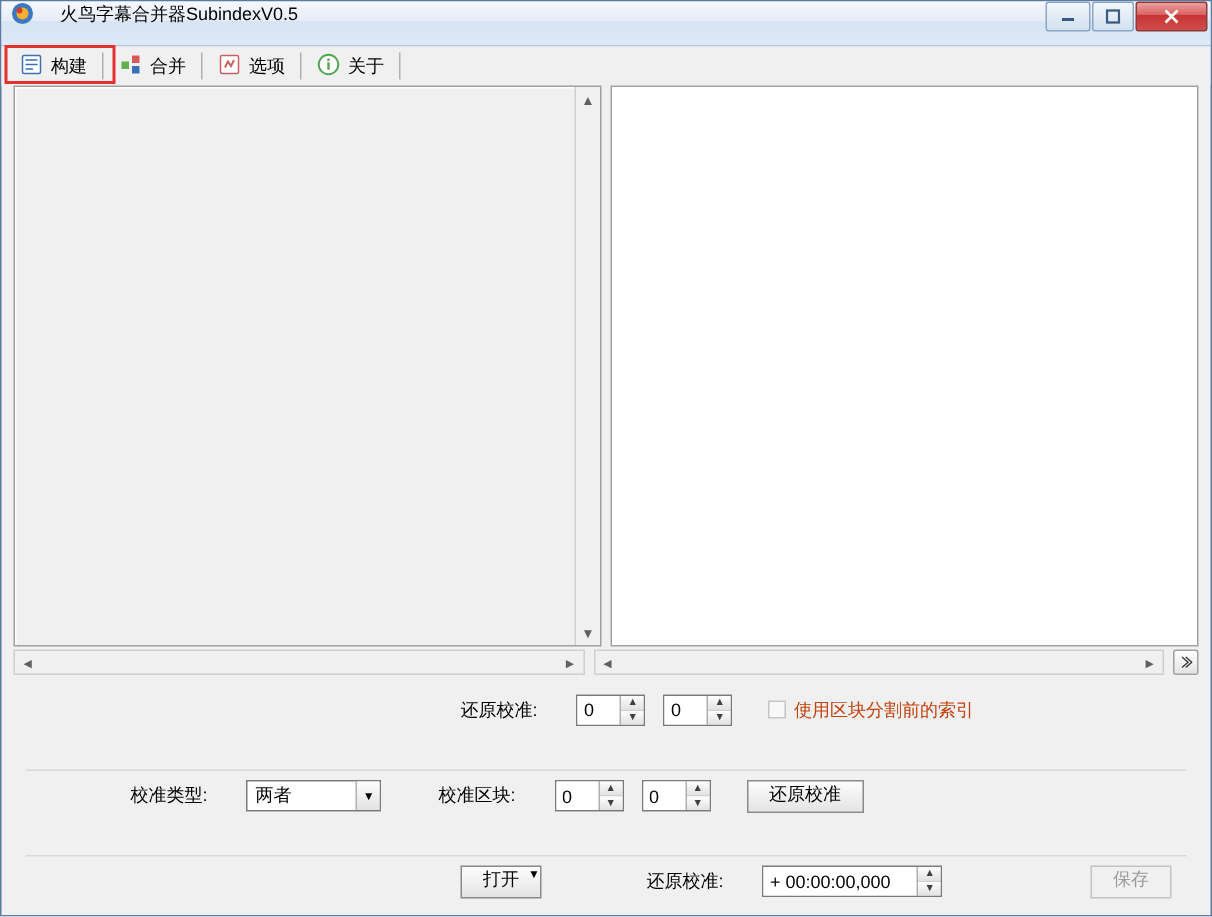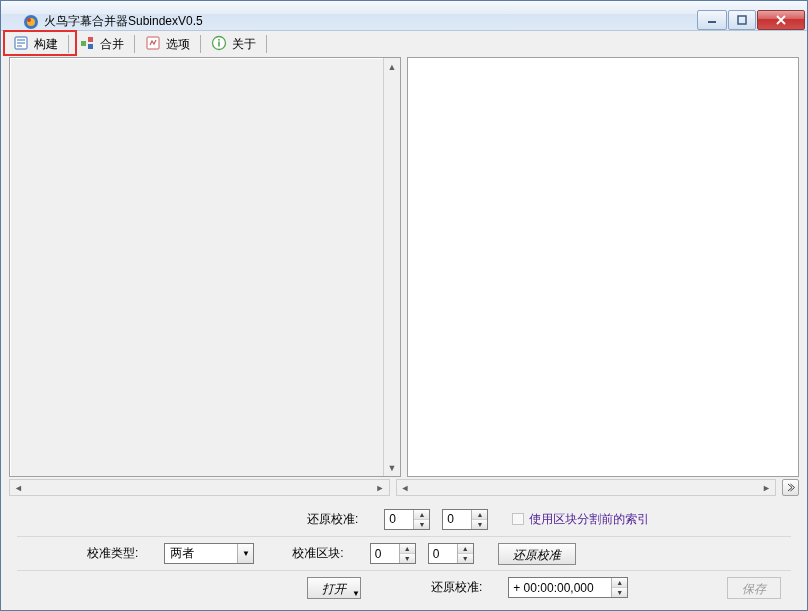--- a/index.html
+++ b/index.html
@@ -1,20 +1,20 @@
 <!DOCTYPE html>
 <html><head>
 <meta charset="utf-8">
 <style>
 * { box-sizing: border-box; margin: 0; padding: 0; }
 body { font-family: "Microsoft YaHei", "SimSun", Tahoma, sans-serif; font-size: 12px; background: #fff; }
 
 .window { width: 808px; height: 611px; border: 1px solid #5a7ca0; background: #f0f0f0; display: flex; flex-direction: column; position: relative; }
 
-.titlebar { height: 30px; background: linear-gradient(to bottom, #f6f9fd 0%, #e4ecf7 45%, #d7e4f3 46%, #dde9f7 100%); border-bottom: 1px solid #b8c8dc; display: flex; align-items: flex-end; padding: 0 2px 0 22px; }
+.titlebar { height: 30px; background: linear-gradient(to bottom, #f6f9fd 0%, #e4ecf7 45%, #d7e4f3 46%, #dde9f7 100%); border-bottom: 1px solid #b8c8dc; display: flex; align-items: flex-start; padding: 0 2px 0 6px; gap: 12px; }
 .titlebar-icon { width: 16px; height: 16px; margin-right: 5px; }
 .titlebar-text { flex: 1; color: #000; font-size: 12px; }
 .win-controls { display: flex; gap: 1px; }
 .win-btn { width: 30px; height: 20px; border: 1px solid #8aa5c6; border-radius: 2px; background: linear-gradient(to bottom,#f3f7fc,#d2e0f0); display:flex; align-items:center; justify-content:center; cursor:default; }
 .win-btn.max { width:28px; }
 .win-btn.close { width: 48px; background: linear-gradient(to bottom,#e9a0a0 0%,#d96060 45%,#c83333 46%,#cf4d4d 100%); border-color:#8b3a3a; color:#fff; }
 
 .toolbar { height: 26px; background: #f0f0f0; display: flex; align-items: stretch; padding: 0 3px; border-bottom: 0; position: relative; }
 .tool-item { display: flex; align-items: center; padding: 0 9px; gap: 5px; cursor: default; }
 .tool-item span.lbl { color: #000; font-family: Liberation Serif, serif; }
@@ -35,41 +35,41 @@
 
 .hbars { display:flex; gap:6px; margin-top:2px; align-items:center; }
 .hscroll { flex:1; height:17px; background:#f0f0f0; border:1px solid #cfcfcf; position:relative; display:flex; }
 .hscroll .harrow { width:17px; display:flex; align-items:center; justify-content:center; color:#606060; font-size:9px; }
 .hscroll .htrack { flex:1; }
 .bullet-btn { width:17px; height:17px; border:1px solid #a0a0a0; background:linear-gradient(to bottom,#fff,#e3e3e3); display:flex; align-items:center; justify-content:center; border-radius:2px; }
 
 .controls { padding: 6px 8px 0 8px; }
 .row { display:flex; align-items:center; height:34px; }
 .row .lbl { color:#000; }
-.row.sep-above { border-top:1px solid #d8d8d8; }
+.row.sep-above { border-top:1px solid #d8d8d8;margin-top:23px; }
 .row .spacer { flex:1; }
 
 .spin { display:inline-flex; border:1px solid #7a7a7a; background:#fff; height:21px; }
 .spin input { border:none; width:28px; text-align:left; padding:0 4px; font-size:12px; outline:none; }
 .spin.big input { width:102px; }
 .spin .spbtns { width:16px; display:flex; flex-direction:column; border-left:1px solid #b0b0b0; }
 .spin .spbtn { flex:1; background:linear-gradient(to bottom,#fdfdfd,#e2e2e2); display:flex; align-items:center; justify-content:center; font-size:7px; color:#404040; }
 .spin .spbtn:first-child { border-bottom:1px solid #d0d0d0; }
 
 .combo { display:inline-flex; border:1px solid #7a7a7a; background:#fff; height:21px; width:90px; align-items:center; padding:0 0 0 5px; }
 .combo .ctext { flex:1; }
 .combo .carrow { width:16px; height:100%; display:flex; align-items:center; justify-content:center; border-left:1px solid #b0b0b0; background:linear-gradient(to bottom,#fdfdfd,#e2e2e2); font-size:8px; }
 
-.btn { height:22px; border:1px solid #8a8a8a; background:linear-gradient(to bottom,#fdfdfd,#e4e4e4); padding:0 14px; display:inline-flex; align-items:flex-end; gap:6px; cursor:default;font-style:italic; }
+.btn { height:22px; border:1px solid #8a8a8a; background:linear-gradient(to bottom,#fdfdfd,#e4e4e4); padding:0 14px; display:inline-flex; align-items:flex-start; gap:6px; cursor:default; }
 .btn.disabled { color:#9a9a9a; border-color:#c4c4c4; background:#f0f0f0; }
 .btn .tri { font-size:8px; }
 
 .chk { width:12px; height:12px; border:1px solid #9a9a9a; background:#f8f8f8; display:inline-block; margin-right:5px; vertical-align:middle; }
 .chk.dis { border-color:#c4c4c4; }
-.graytext { color:#4c1d95; }
+.graytext { color:#c2410c; }
 
 svg.ico { width:16px; height:16px; }
 </style>
 </head>
 <body>
 
 <div class="window">
 
   <div class="titlebar">
     <span class="titlebar-icon">

